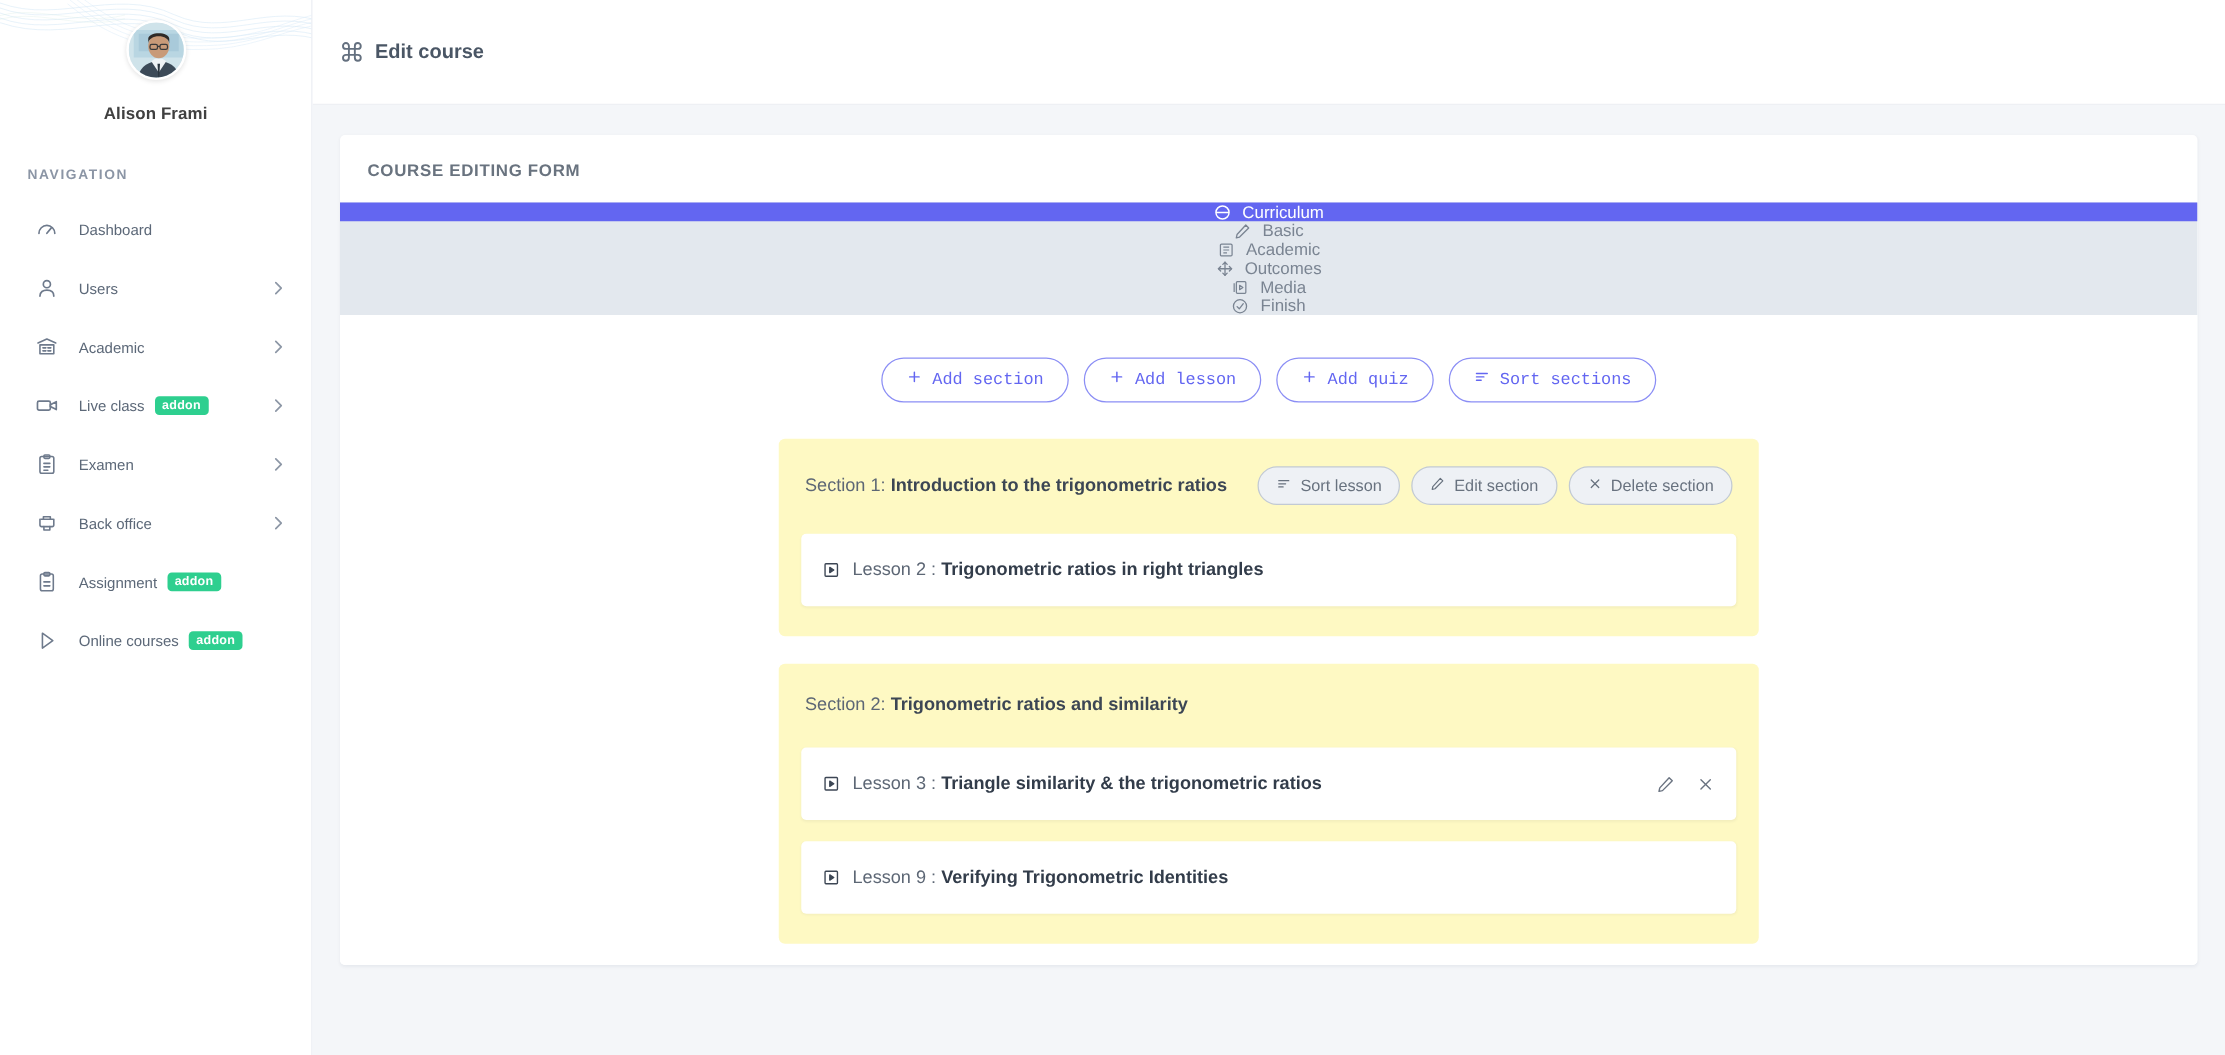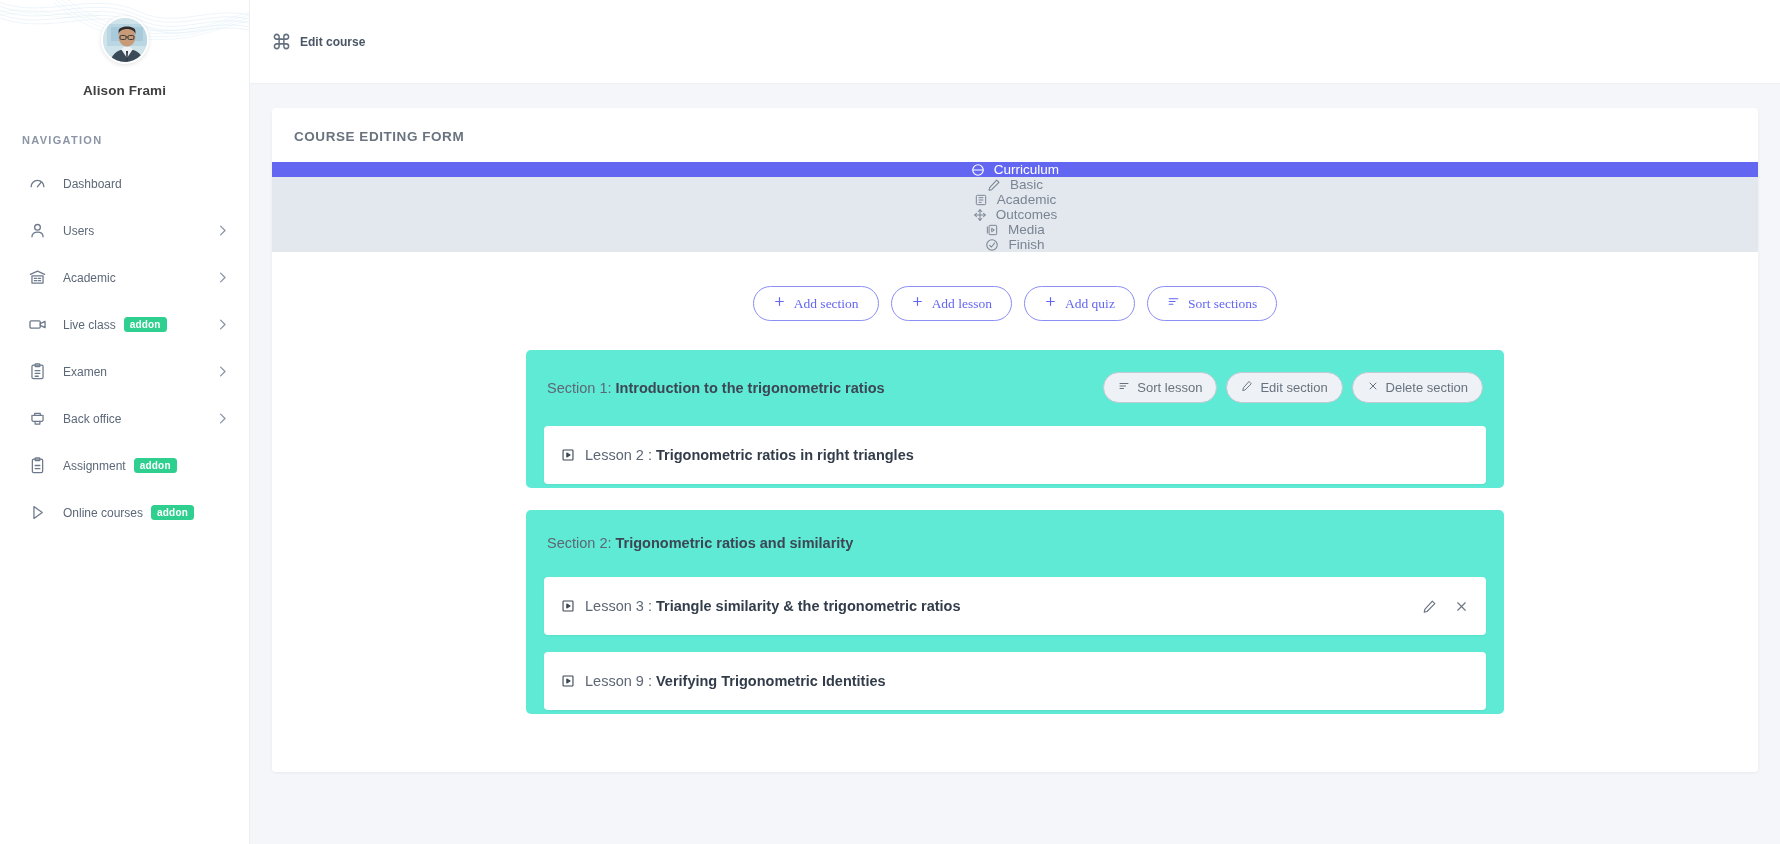--- a/index.html
+++ b/index.html
@@ -83,21 +83,21 @@
   .topbar {
     background: #ffffff;
     height: 84px;
     display: flex; align-items: center;
     padding-left: 22px;
     border-bottom: 1px solid #eef0f4;
   }
   .topbar-ico { color: #64707f; display: flex; align-items: center; }
   .topbar-title {
     margin-left: 9px;
-    font-size: 12px; font-weight: bold; color: #4a5665;
+    font-size: 16px; font-weight: bold; color: #4a5665;
   }
 
   .card {
     margin: 24px 22px 0 22px;
     background: #ffffff;
     border-radius: 4px;
     box-shadow: 0 1px 3px rgba(25,40,70,.06);
     overflow: hidden;
   }
   .card-head {
@@ -142,30 +142,30 @@
     margin-bottom: 29px;
   }
   .btn-purple {
     border: 1px solid #8b8ef5;
     background: #ffffff;
     color: #6366f1;
     border-radius: 30px;
     font-size: 13.5px;
     padding: 8px 19px;
     cursor: pointer;
-    font-family: Liberation Serif, serif;
+    font-family: Liberation Mono, monospace;
     display: inline-flex; align-items: center; gap: 8px;
     white-space: nowrap;
   }
 
   .section {
-    width: 978px; margin: 0 auto 22px auto;
-    background: #5eead4;
+    width: 784px; margin: 0 auto 22px auto;
+    background: #fef9c3;
     border-radius: 5px;
-    padding: 16px 18px 4px 18px;
+    padding: 16px 18px 24px 18px;
   }
   .section-head {
     display: flex; align-items: center;
     padding: 6px 3px 6px 3px;
     min-height: 34px;
   }
   .section-title { font-size: 14.5px; color: #5d6775; }
   .section-title b { color: #3c4654; font-weight: bold; }
   .section-actions { margin-left: auto; display: flex; gap: 9px; }
   .btn-sec {

